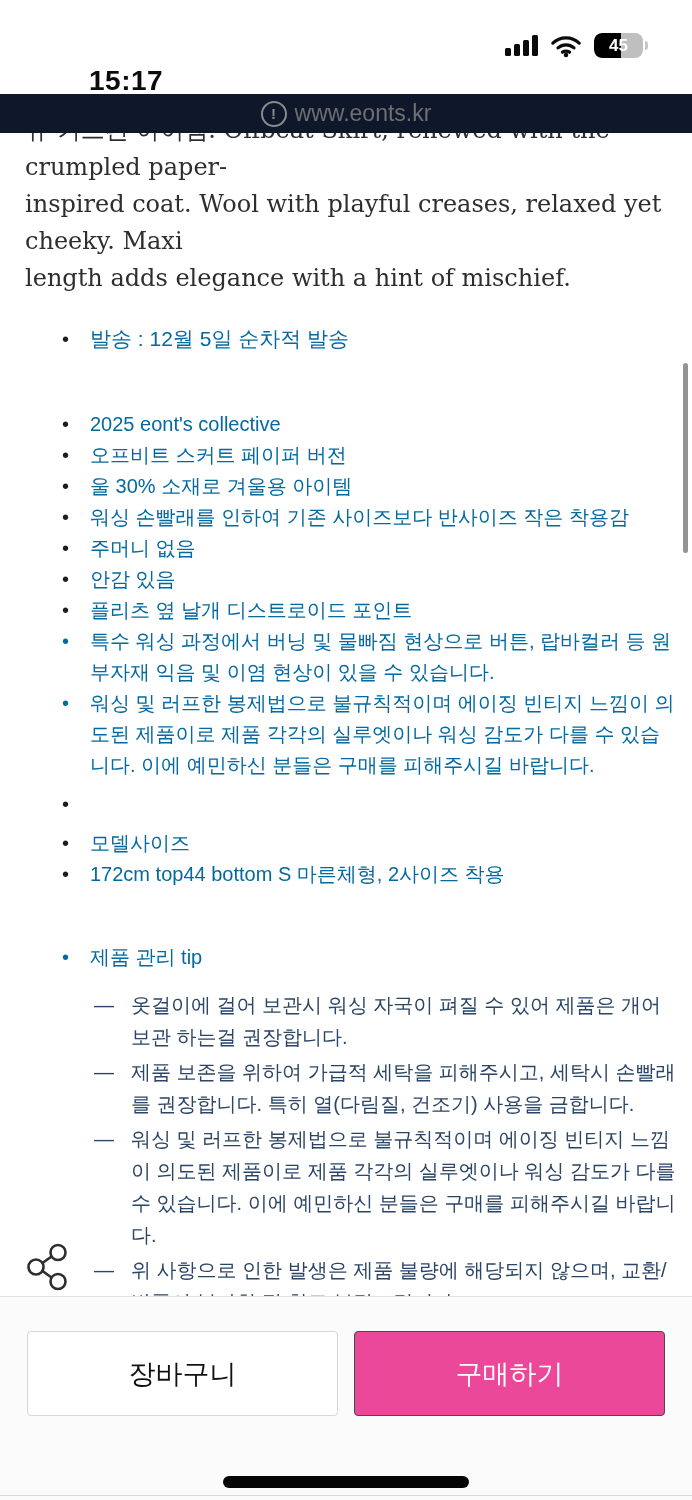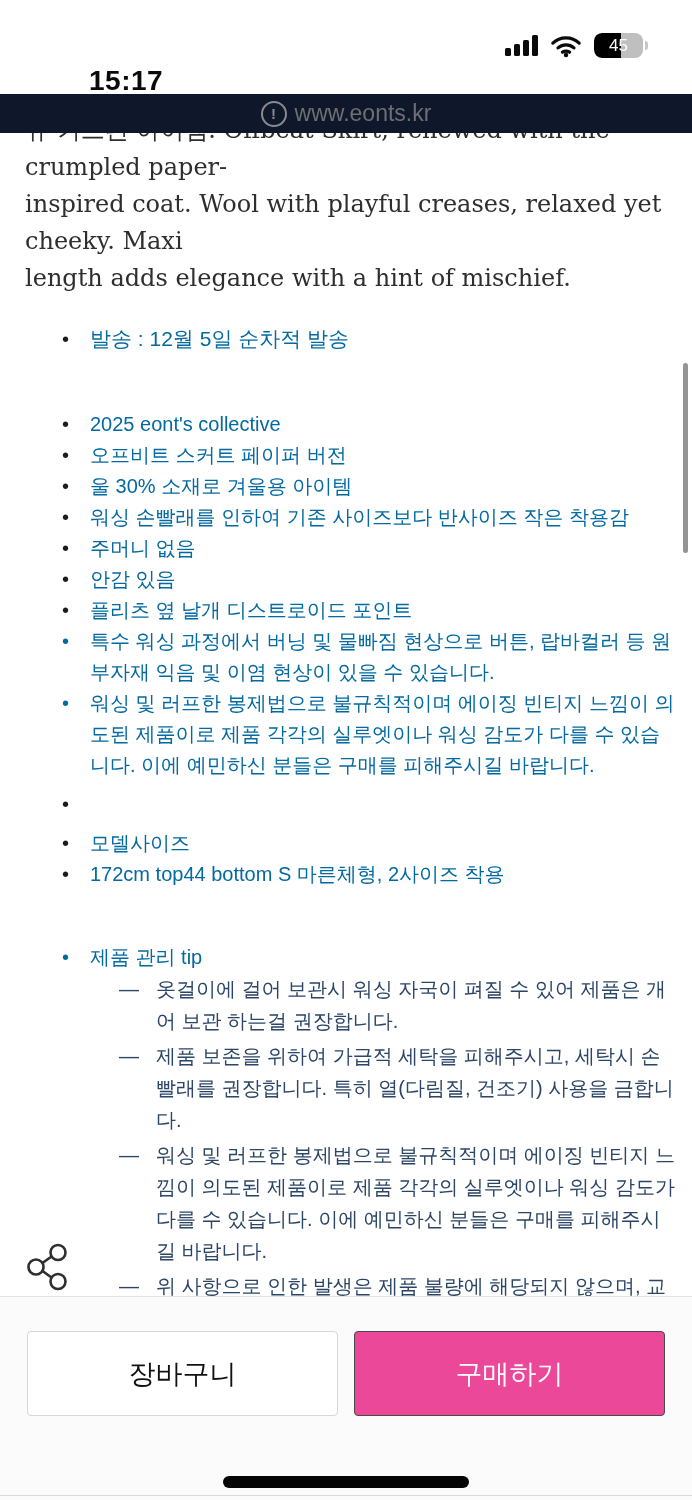--- a/index.html
+++ b/index.html
@@ -23,21 +23,21 @@
   .cell-bars i:nth-child(2){height:12px;}
   .cell-bars i:nth-child(3){height:16px;}
   .cell-bars i:nth-child(4){height:21px;}
   .battery{
     position:relative;width:49px;height:25px;border-radius:8px;
     background:#bfbfbf;overflow:hidden;flex:none;
   }
   .battery .fill{position:absolute;left:0;top:0;bottom:0;width:55%;background:#000;border-radius:8px 0 0 8px;}
   .battery .pct{
     position:absolute;inset:0;display:flex;align-items:center;justify-content:center;
-    color:#fff;font-size:17px;font-weight:400;letter-spacing:0;
+    color:#fff;font-size:17px;font-weight:700;letter-spacing:0;
   }
   .bat-nub{width:3px;height:9px;background:#c7c7c7;border-radius:0 3px 3px 0;margin-left:-10px;}
   
   .urlbar{
     position:absolute;top:94px;left:0;right:0;height:39px;
     display:flex;align-items:center;justify-content:center;gap:8px;background:#0f172a;
   }
   .info-icon{
     width:22px;height:22px;border:2px solid #8a8a8e;border-radius:50%;
     display:flex;align-items:center;justify-content:center;flex:none;
@@ -61,21 +61,21 @@
   .b-li::before{
     content:"•";position:absolute;left:62px;top:0;
     font-size:20px;color:#1c1c1e;
   }
   .shipping-list{margin-top:27px;}
   .shipping-list .b-li{font-size:21px;line-height:30px;}
   .details-list{margin-top:55px;}
   .details-list .b-li.empty{margin:8px 0;min-height:31px;}
   .navy, .navy::before{color:#0369a1;}
   .care-title-list{margin-top:52px;}
-  .dash-list{margin-top:0;padding-left:25px;}
+  .dash-list{margin-top:16px;}
   .d-li{
     position:relative;padding:0 16px 0 131px;margin-bottom:3px;
     font-size:20px;line-height:32px;color:#2b4566;
   }
   .d-li::before{
     content:"—";position:absolute;left:94px;top:0;color:#2b4566;font-size:20px;
   }
   
   .share-btn{position:absolute;top:1243px;left:26px;width:44px;height:48px;background:none;border:none;padding:0;cursor:pointer;}
   

